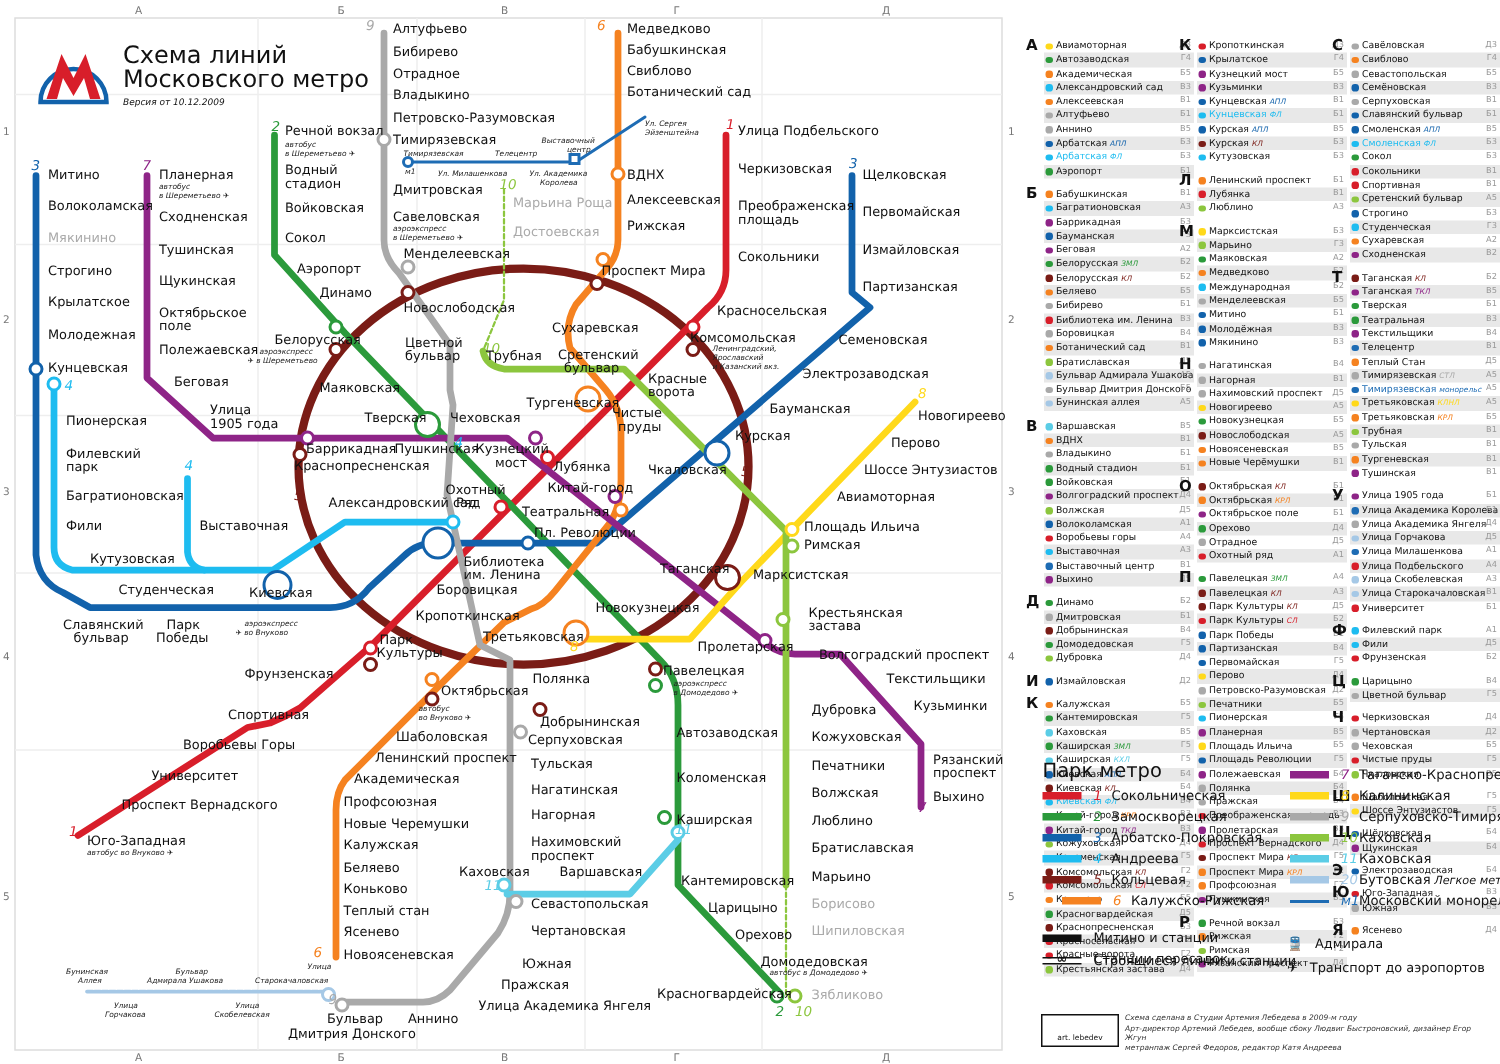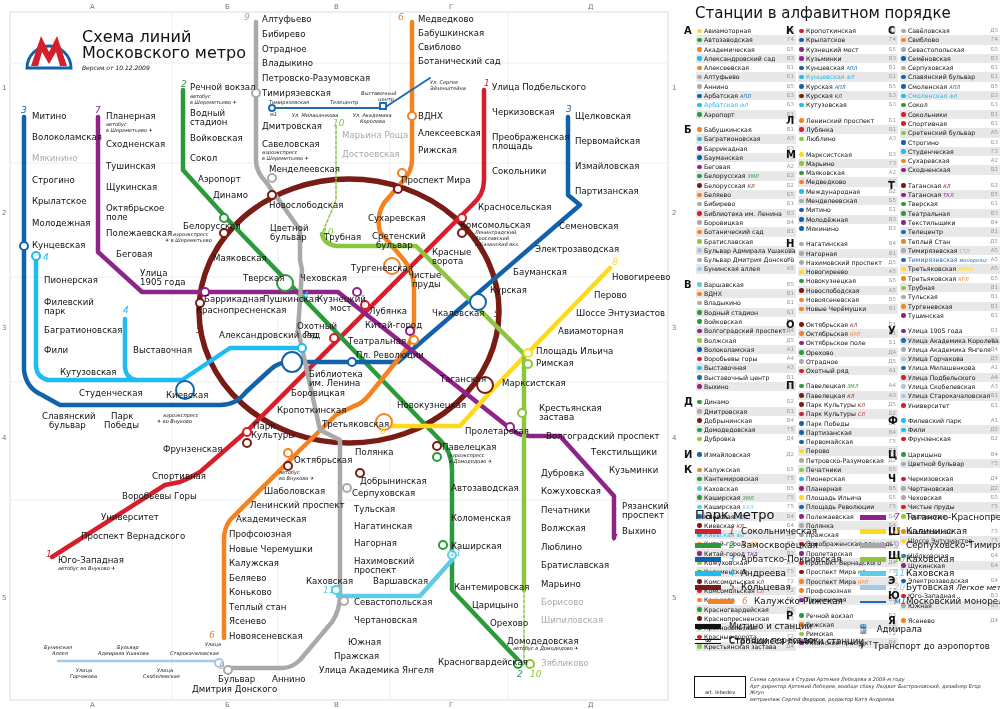--- a/index.html
+++ b/index.html
@@ -407,21 +407,20 @@
       <text x="157" y="672" class="st-small" fill="#6f9fd0" font-style="normal" font-size="5.5">Улица</text>
       <text x="143" y="678" class="st-small" fill="#6f9fd0" font-style="normal" font-size="5.5">Скобелевская</text>
     </g>
 
   <text x="82" y="42" font-size="16" fill="#111">Схема линий</text>
   <text x="82" y="58" font-size="16" fill="#111">Московского метро</text>
   <text x="82" y="70" font-size="6" font-style="italic" fill="#111">Версия от 10.12.2009</text>
 </svg>
 
 <div id="panel">
-  <div class="panel-title">Станции в алфавитном порядке</div>
   <div id="idx-col-0" class="idx-col" style="left:16px;">
       <div class="idx-group">
         <div class="idx-letter">А</div>
         <div class="idx-row"><span class="idx-dot" style="background: rgb(255, 217, 26);"></span><span>Авиамоторная</span><span class="idx-code">Д3</span></div>
         <div class="idx-row alt"><span class="idx-dot" style="background: rgb(43, 154, 59);"></span><span>Автозаводская</span><span class="idx-code">Г4</span></div>
         <div class="idx-row"><span class="idx-dot" style="background: rgb(245, 130, 32);"></span><span>Академическая</span><span class="idx-code">Б5</span></div>
         <div class="idx-row alt"><span class="idx-dot" style="background: rgb(30, 188, 240);"></span><span>Александровский сад</span><span class="idx-code">В3</span></div>
         <div class="idx-row"><span class="idx-dot" style="background: rgb(245, 130, 32);"></span><span>Алексеевская</span><span class="idx-code">В1</span></div>
         <div class="idx-row alt"><span class="idx-dot" style="background: rgb(169, 169, 169);"></span><span>Алтуфьево</span><span class="idx-code">Б1</span></div>
         <div class="idx-row"><span class="idx-dot" style="background: rgb(169, 169, 169);"></span><span>Аннино</span><span class="idx-code">В5</span></div>

